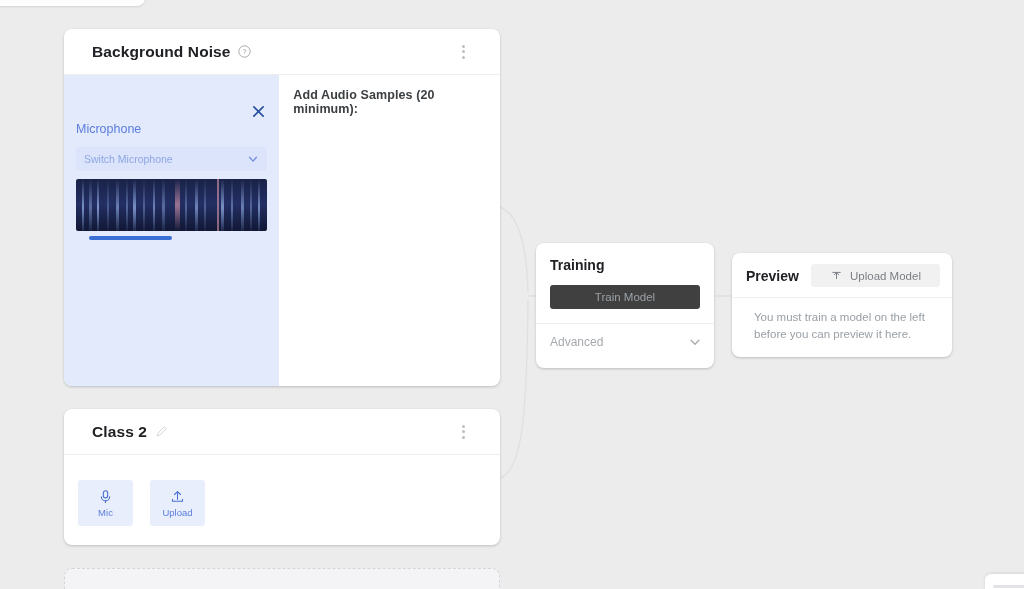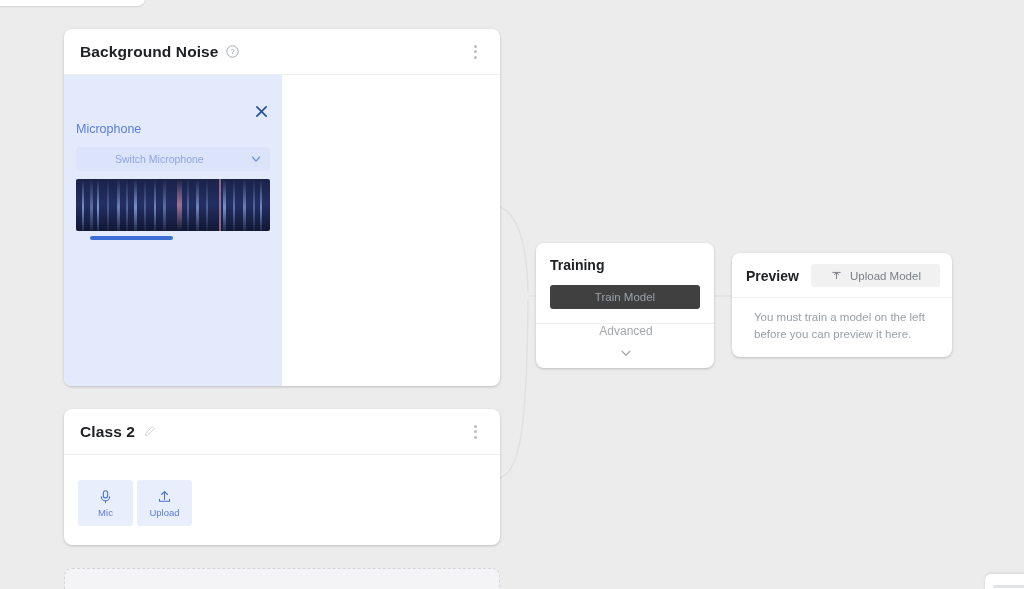--- a/index.html
+++ b/index.html
@@ -16,21 +16,21 @@
   .card {
     position: absolute;
     background: #ffffff;
     border-radius: 8px;
     box-shadow: 0 1px 3px rgba(60,64,67,.18), 0 1px 2px rgba(60,64,67,.10);
   }
   .card-header {
     height: 46px;
     display: flex;
     align-items: center;
-    padding: 0 16px;
+    padding: 0 28px;
     border-bottom: 1px solid #eeeeee;
   }
   .card-title {
     font-size: 15.5px;
     font-weight: 700;
     color: #202124;
     letter-spacing: .1px;
   }
   .header-spacer { flex: 1 1 auto; }
 
@@ -69,21 +69,21 @@
 
   .mic-select {
     margin-top: 11px;
     height: 24px;
     background: #dbe4fb;
     border-radius: 4px;
     display: flex; align-items: center;
     padding: 0 8px;
     cursor: pointer;
   }
-  .mic-select span { font-size: 10.5px; color: #8fa6e4; flex: 1 1 auto; margin-left: 31px; }
+  .mic-select span { font-size: 10.5px; color: #8fa6e4; flex: 1 1 auto; }
 
   .spectrogram {
     margin-top: 8px;
     height: 52px;
     border-radius: 2px;
     overflow: hidden;
     position: relative;
     background:
       linear-gradient(90deg, rgba(255,255,255,.00) 0%, rgba(255,255,255,.00) 100%),
       linear-gradient(180deg, #1a2248 0%, #232f63 48%, #111734 100%);
@@ -127,21 +127,21 @@
   }
   .gear-btn { width: 18px; height: 18px; cursor: pointer; line-height: 0; }
 
   .samples-panel { flex: 1 1 auto; padding: 13px 0 0 14px; }
   .samples-label { font-size: 12.5px; color: #3c4043; font-weight: 600; letter-spacing: .1px; }
 
   
   #class2-card { left: 64px; top: 409px; width: 436px; height: 136px; }
   .c2-body { padding: 13px 0 0 14px; }
   .c2-label { font-size: 12.5px; color: #3c4043; font-weight: 600; }
-  .c2-buttons { display: flex; gap: 4px; margin-top: 12px; }
+  .c2-buttons { display: flex; gap: 17px; margin-top: 12px; }
   .c2-btn {
     width: 55px; height: 46px;
     background: #e8eefc;
     border-radius: 3px;
     display: flex; flex-direction: column;
     align-items: center; justify-content: center;
     gap: 3px;
     cursor: pointer;
   }
   .c2-btn span { font-size: 9.5px; color: #5b7ddd; }
@@ -166,21 +166,20 @@
     display: flex; align-items: center; justify-content: center;
     font-size: 11.5px; color: #9aa0a6;
     cursor: pointer;
   }
   .tr-divider { margin-top: 14px; border-top: 1px solid #eeeeee; }
   .advanced-row {
     height: 36px;
     display: flex; align-items: center;
     padding: 0 12px 0 14px;
     cursor: pointer;
-    flex-direction: column;
   }
   .advanced-row span { font-size: 12px; color: #a5a8ad; flex: 1 1 auto; }
 
   
   #preview-card { left: 732px; top: 253px; width: 220px; height: 104px; }
   .pv-header {
     display: flex; align-items: center;
     padding: 11px 12px 10px 14px;
     gap: 12px;
     border-bottom: 1px solid #f0f0f0;
@@ -294,20 +293,23 @@
           <div class="spec-pink"></div>
           <div class="spec-pink2"></div>
         </div>
 
         <div class="progress-track">
           <div class="progress-bar"></div>
         </div>
 
       </div>
 
+      <div class="samples-panel">
+        <div class="samples-label">Add Audio Samples (20 minimum):</div>
+      </div>
     </div>
   </div>
 
   <div class="card" id="class2-card">
     <div class="card-header">
       <div class="card-title">Class 2</div>
       <span class="pencil-icon">
         <svg width="13" height="13" viewBox="0 0 16 16">
           <path d="M11.5 2.2l2.3 2.3-8 8-3 .7 .7-3z" fill="none" stroke="#9aa0a6" stroke-width="1.1" stroke-linejoin="round"></path>
         </svg>

